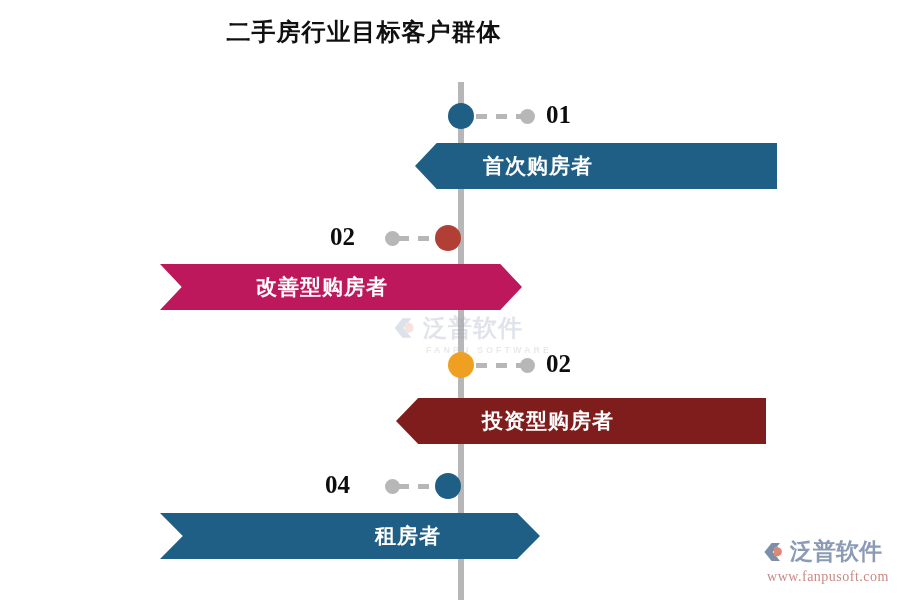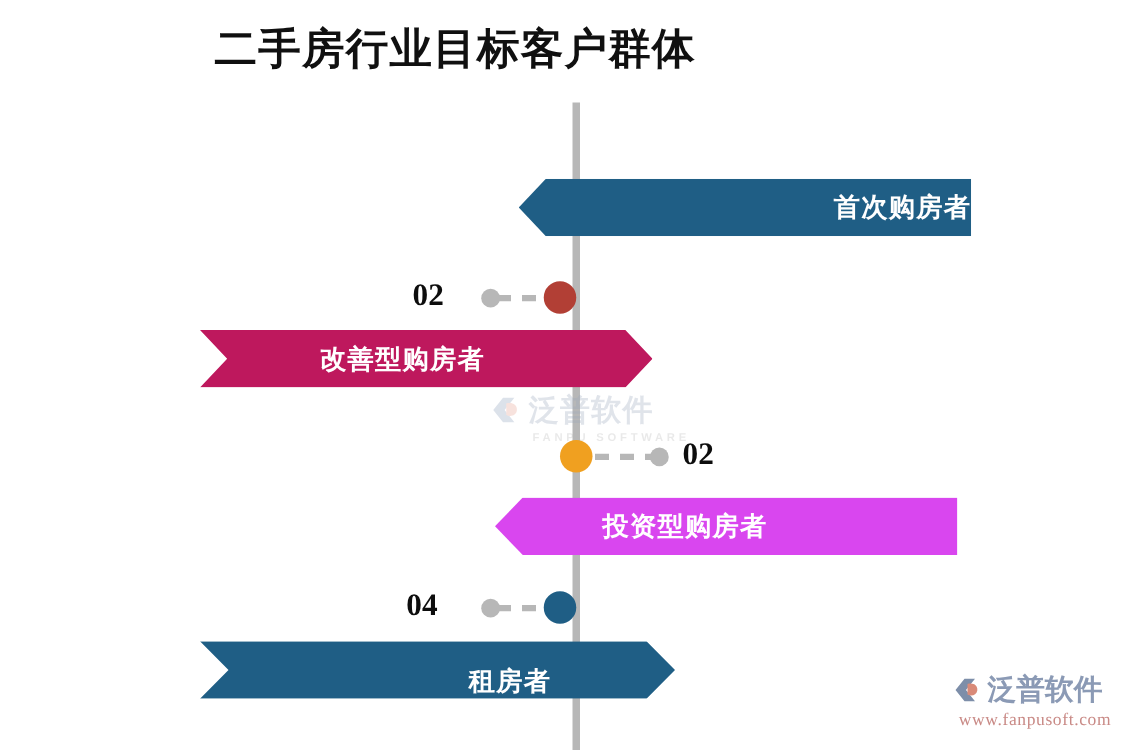--- a/index.html
+++ b/index.html
@@ -20,21 +20,21 @@
     height: 600px;
   }
 
   
   .title {
     position: absolute;
     left: 0;
     top: 16px;
     width: 728px;
     text-align: center;
-    font-size: 34px;
+    font-size: 24px;
     font-weight: bold;
     color: #101010;
     letter-spacing: 1px;
     font-family: "DejaVu Sans", "Liberation Sans", sans-serif;
   }
 
   
   .spine {
     position: absolute;
     left: 458px;
@@ -178,51 +178,57 @@
 </style>
 </head>
 <body>
 
 <div id="canvas">
 
   <div class="title">二手房行业目标客户群体</div>
 
   <div class="spine"></div>
 
-  <div class="ribbon shape-lp-rn" style="left:415px; top:143px; width:362px; background:#1F5E85; padding-left:68px;justify-content:flex-end;">
+  <div class="connector" style="left:448px; top:103px; width:130px;">
+    <div class="dot" style="left:0px; background:#1F5E85;"></div>
+    <div class="dash" style="left:28px; width:54px;"></div>
+    <div class="dot-small" style="left:72px;"></div>
+    <div class="numlabel" style="left:98px;">01</div>
+  </div>
+  <div class="ribbon shape-lp-rn" style="left:415px; top:143px; width:362px; background:#1F5E85; padding-left:68px;">
     <span class="ribbon-label">首次购房者</span>
   </div>
 
   <div class="connector" style="left:330px; top:225px; width:145px;">
     <div class="numlabel" style="left:0px;">02</div>
     <div class="dot-small" style="left:55px;"></div>
     <div class="dash" style="left:68px; width:48px;"></div>
     <div class="dot" style="left:105px; background:#B23F35;"></div>
   </div>
   <div class="ribbon shape-ln-rp" style="left:160px; top:264px; width:362px; padding-left:96px; background:#be185d;">
     <span class="ribbon-label">改善型购房者</span>
   </div>
 
   <div class="connector" style="left:448px; top:352px; width:130px;">
     <div class="dot" style="left:0px; background:#F0A020;"></div>
     <div class="dash" style="left:28px; width:54px;"></div>
     <div class="dot-small" style="left:72px;"></div>
     <div class="numlabel" style="left:98px;">02</div>
   </div>
-  <div class="ribbon shape-lp-rn" style="left:396px; top:398px; width:370px; background:#d946ef; padding-left:86px;">
+  <div class="ribbon shape-lp-rn" style="left:396px; top:398px; width:370px; background:#7f1d1d; padding-left:86px;">
     <span class="ribbon-label">投资型购房者</span>
   </div>
 
   <div class="connector" style="left:325px; top:473px; width:150px;text-align:right;">
     <div class="numlabel" style="left:0px;">04</div>
     <div class="dot-small" style="left:60px;"></div>
     <div class="dash" style="left:73px; width:48px;"></div>
     <div class="dot" style="left:110px; background:#1F5E85;"></div>
   </div>
-  <div class="ribbon shape-ln-rp" style="left:160px; top:513px; width:380px; padding-left:215px; background:#1F5E85;align-items:flex-end;">
+  <div class="ribbon shape-ln-rp" style="left:160px; top:513px; width:380px; padding-left:215px; background:#1F5E85;">
     <span class="ribbon-label">租房者</span>
   </div>
 
   <div class="wm-center">
     <div class="wm-row">
       <svg class="logo-mark" viewBox="0 0 40 40">
         <path d="M4 20 L16 5 L30 5 L18 20 L30 35 L16 35 Z" fill="#8fa0bb"></path>
         <path d="M20 12 C28 10 34 14 33 21 C32 27 25 29 20 26 Z" fill="#e8a090"></path>
       </svg>
       <span class="wm-name">泛普软件</span>

